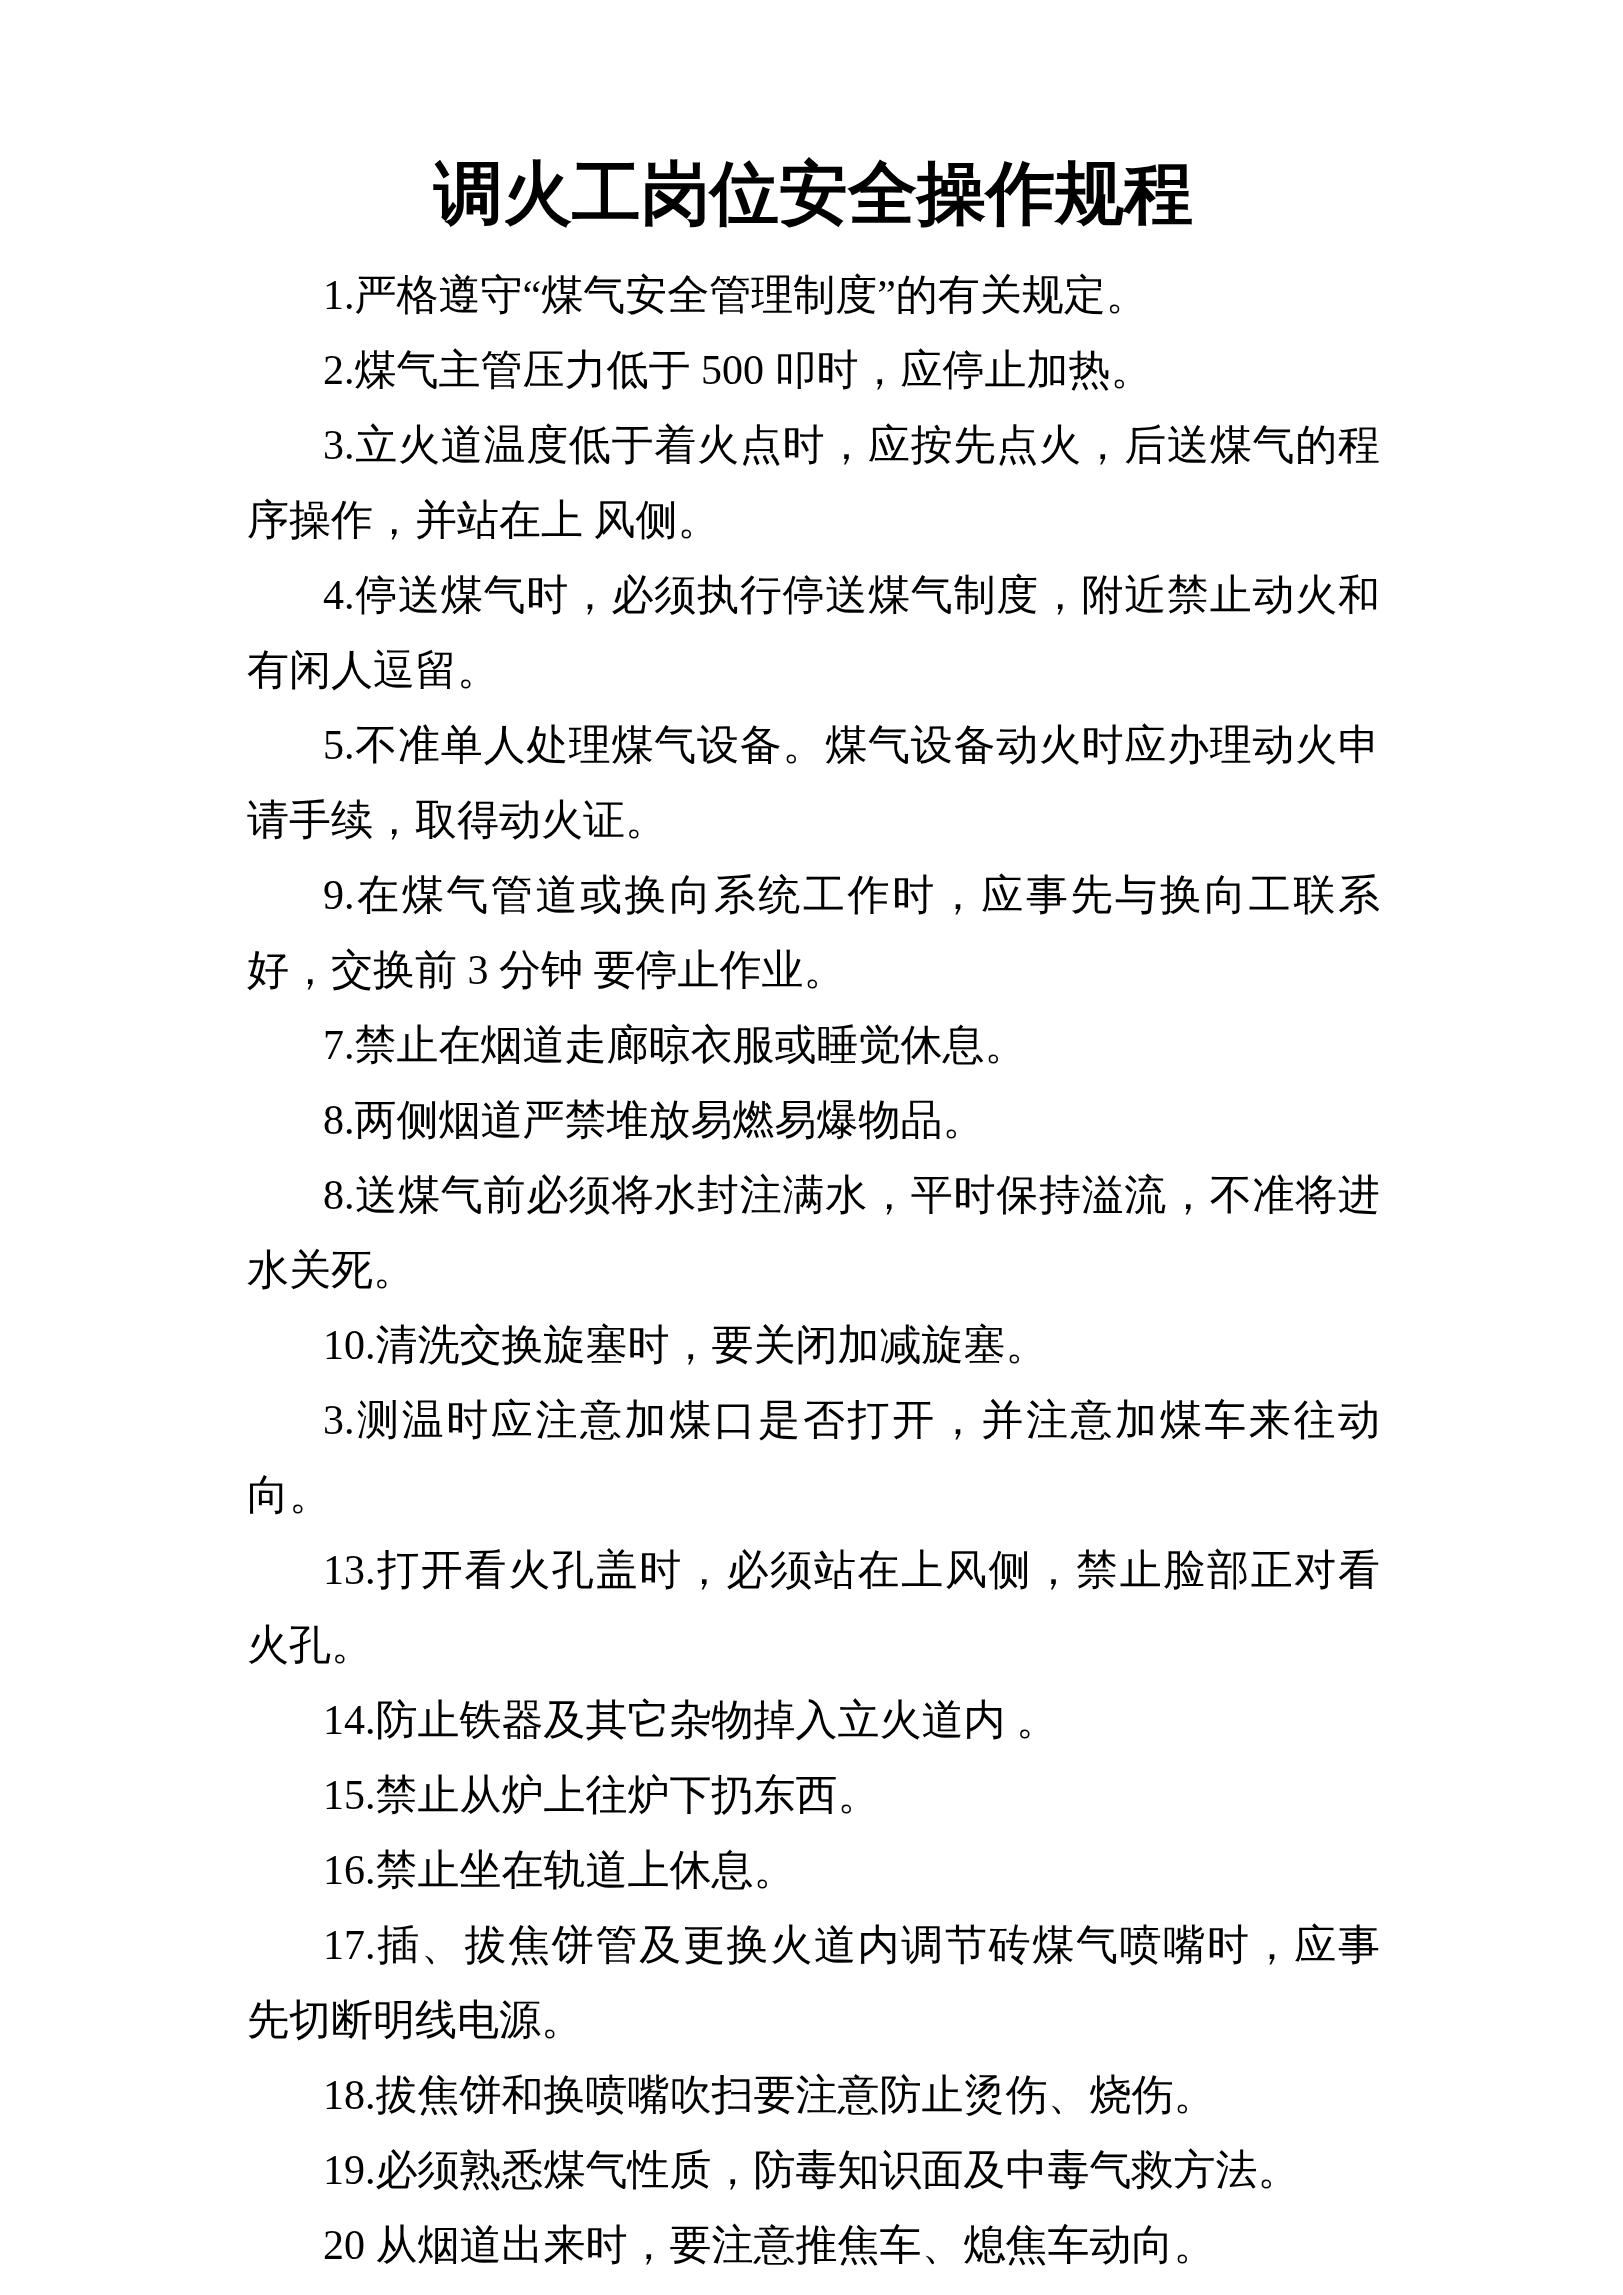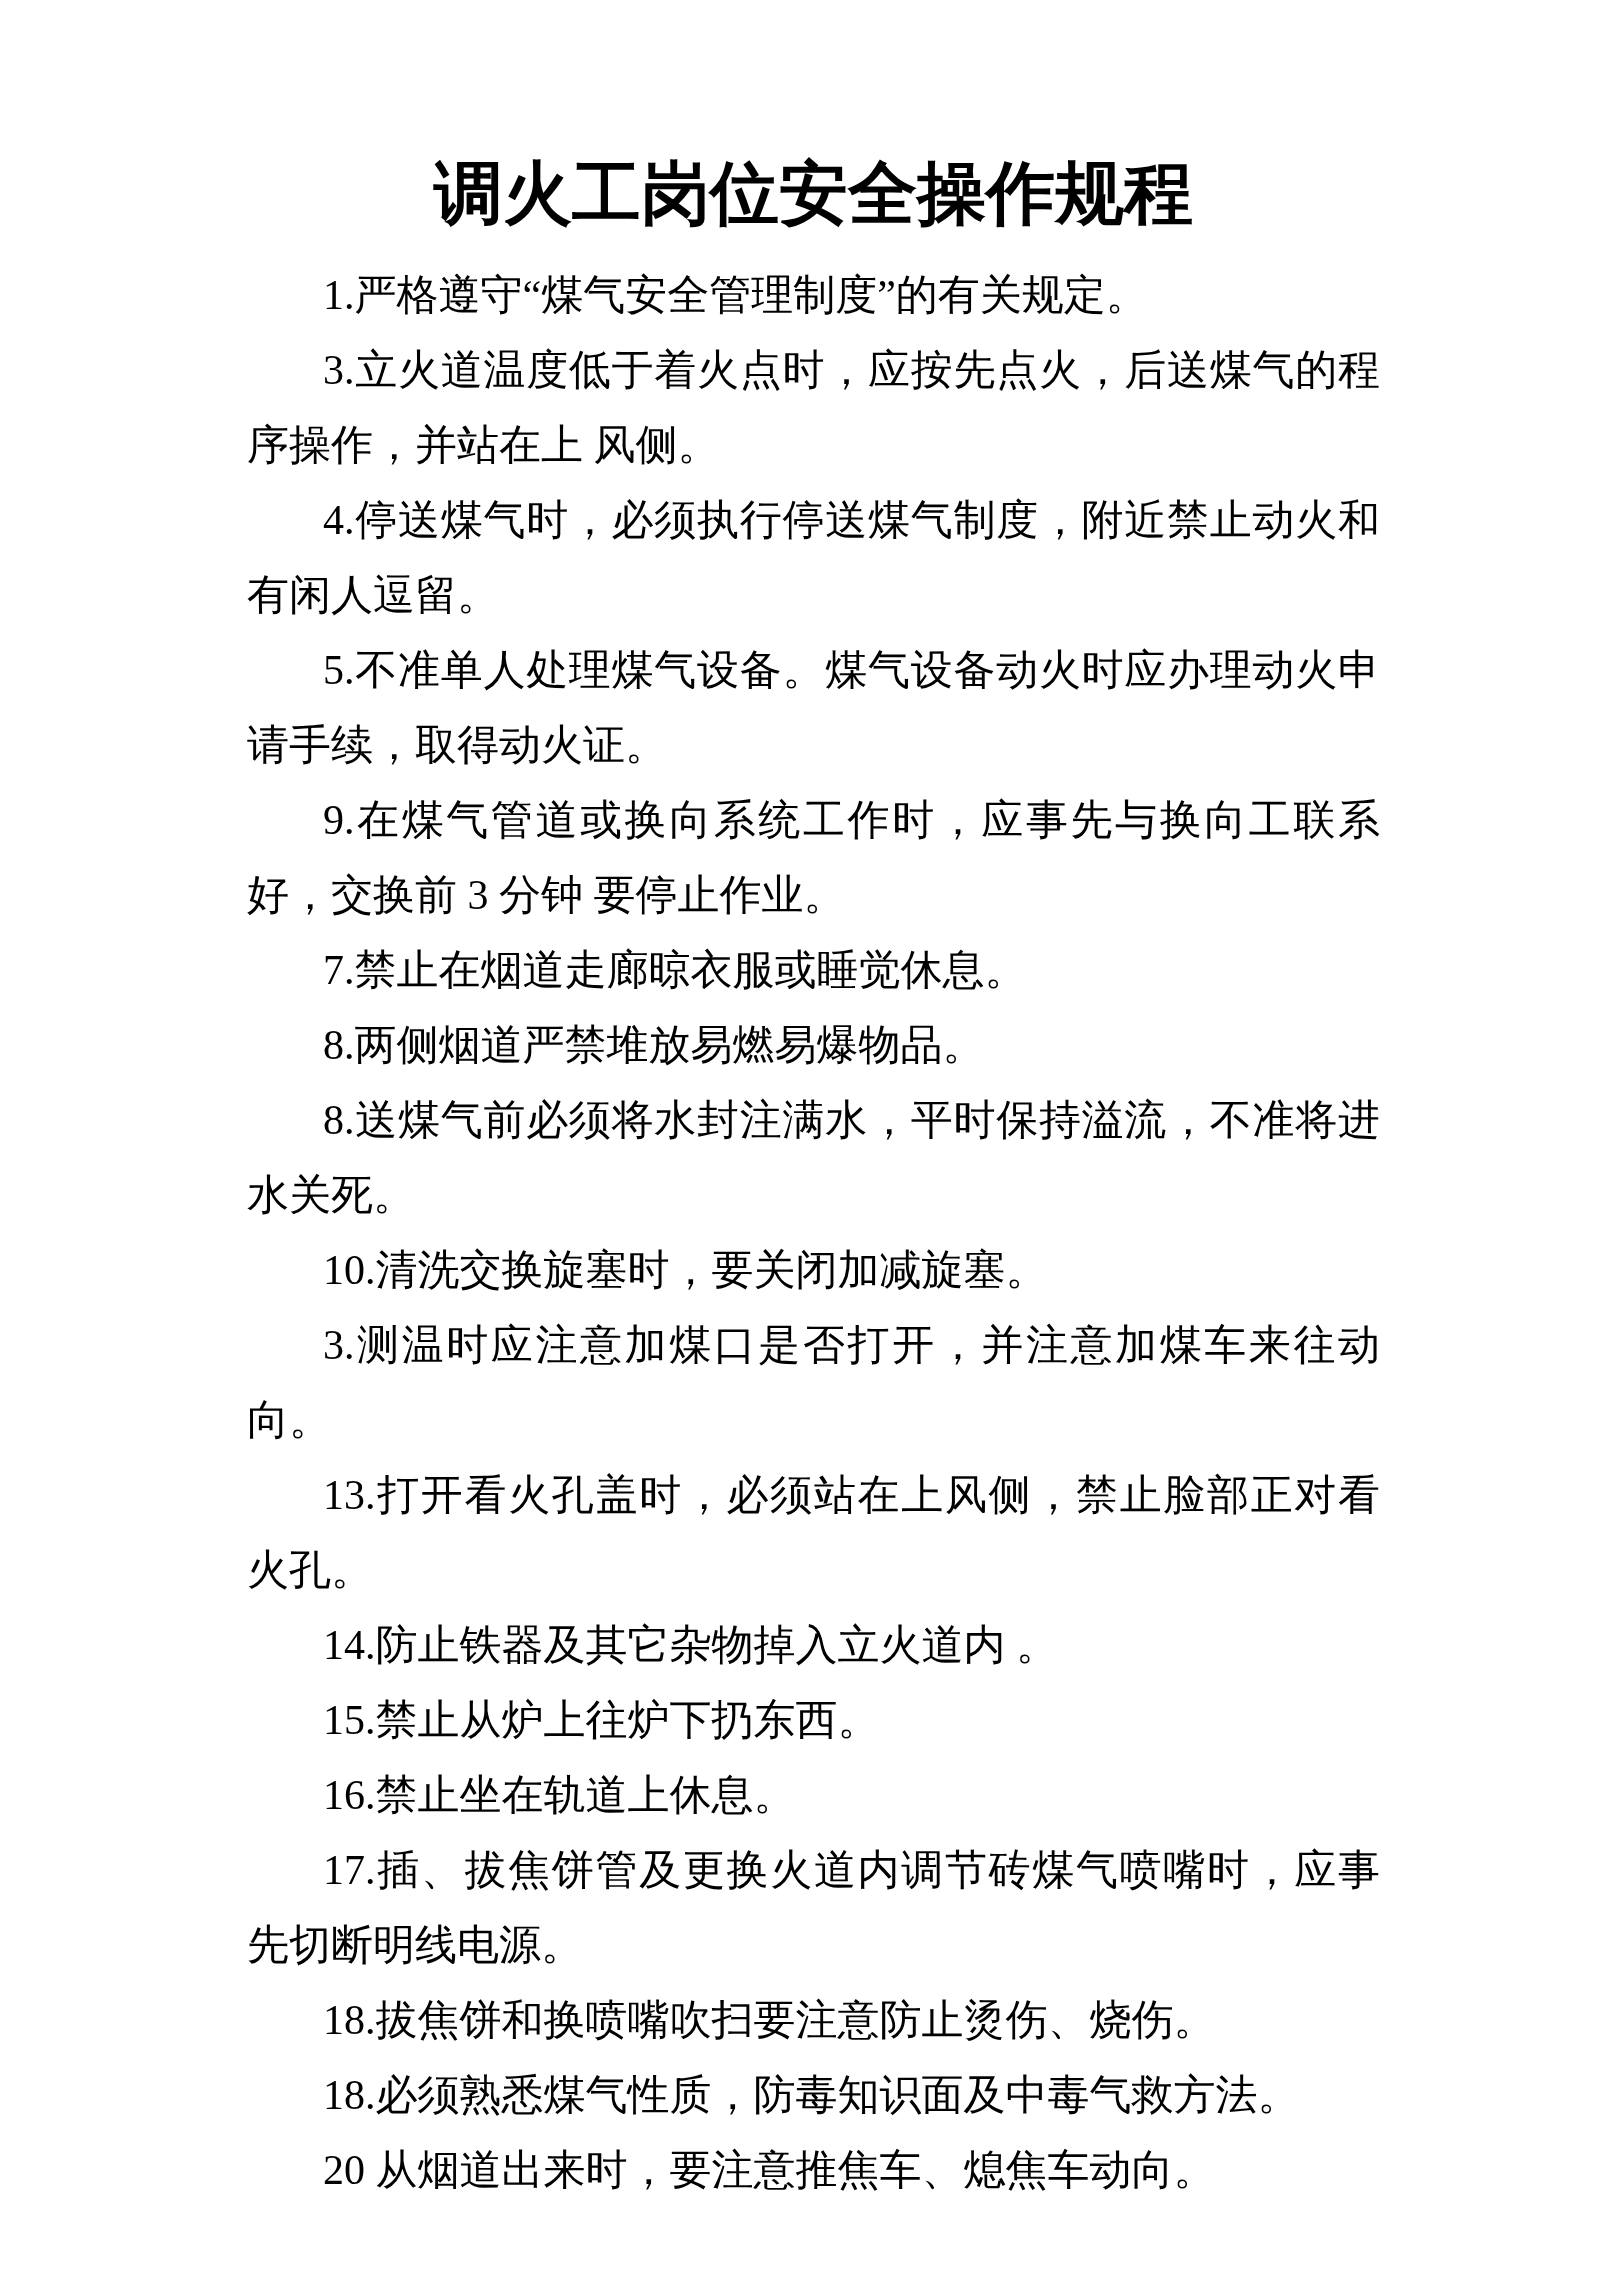--- a/index.html
+++ b/index.html
@@ -39,32 +39,33 @@
     word-break: break-all;
   }
 </style>
 </head>
 <body>
 
 <div class="page">
   <h1 class="doc-title">调火工岗位安全操作规程</h1>
   <div class="doc-body">
     <p class="rule">1.严格遵守“煤气安全管理制度”的有关规定。</p>
+    <p class="rule">2.煤气主管压力低于 500 叩时，应停止加热。</p>
     <p class="rule">3.立火道温度低于着火点时，应按先点火，后送煤气的程序操作，并站在上 风侧。</p>
     <p class="rule">4.停送煤气时，必须执行停送煤气制度，附近禁止动火和有闲人逗留。</p>
     <p class="rule">5.不准单人处理煤气设备。煤气设备动火时应办理动火申请手续，取得动火证。</p>
     <p class="rule">9.在煤气管道或换向系统工作时，应事先与换向工联系好，交换前 3 分钟 要停止作业。</p>
     <p class="rule">7.禁止在烟道走廊晾衣服或睡觉休息。</p>
     <p class="rule">8.两侧烟道严禁堆放易燃易爆物品。</p>
     <p class="rule">8.送煤气前必须将水封注满水，平时保持溢流，不准将进水关死。</p>
     <p class="rule">10.清洗交换旋塞时，要关闭加减旋塞。</p>
     <p class="rule">3.测温时应注意加煤口是否打开，并注意加煤车来往动向。</p>
     <p class="rule">13.打开看火孔盖时，必须站在上风侧，禁止脸部正对看火孔。</p>
     <p class="rule">14.防止铁器及其它杂物掉入立火道内 。</p>
     <p class="rule">15.禁止从炉上往炉下扔东西。</p>
     <p class="rule">16.禁止坐在轨道上休息。</p>
     <p class="rule">17.插、拔焦饼管及更换火道内调节砖煤气喷嘴时，应事先切断明线电源。</p>
     <p class="rule">18.拔焦饼和换喷嘴吹扫要注意防止烫伤、烧伤。</p>
-    <p class="rule">18.必须熟悉煤气性质，防毒知识面及中毒气救方法。</p>
+    <p class="rule">19.必须熟悉煤气性质，防毒知识面及中毒气救方法。</p>
     <p class="rule">20 从烟道出来时，要注意推焦车、熄焦车动向。</p>
   </div>
 </div>
 
 
 </body></html>

